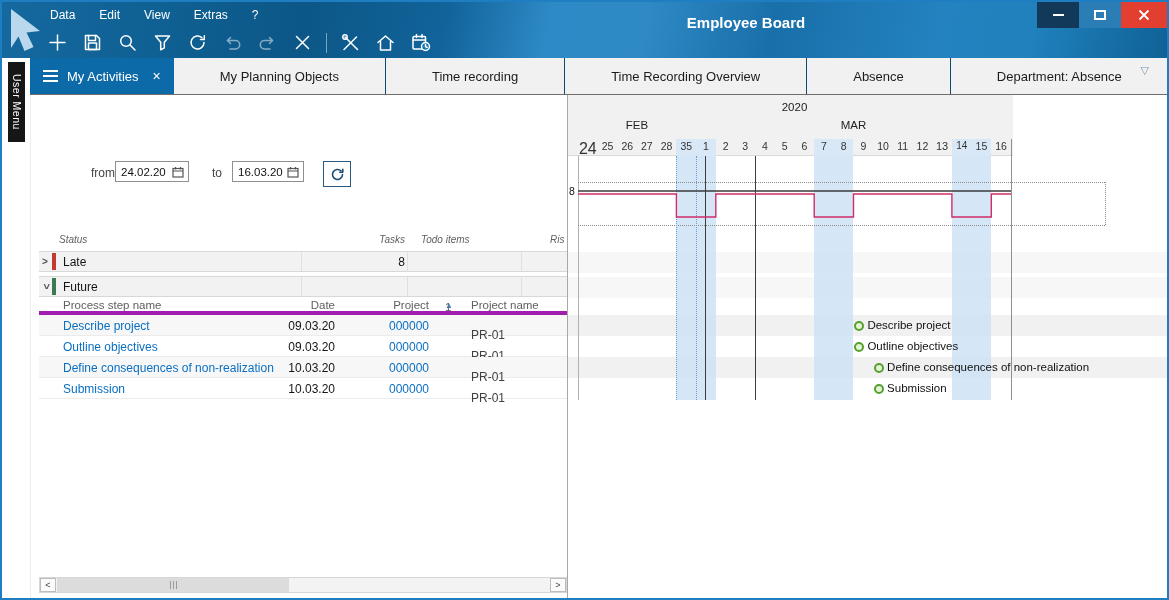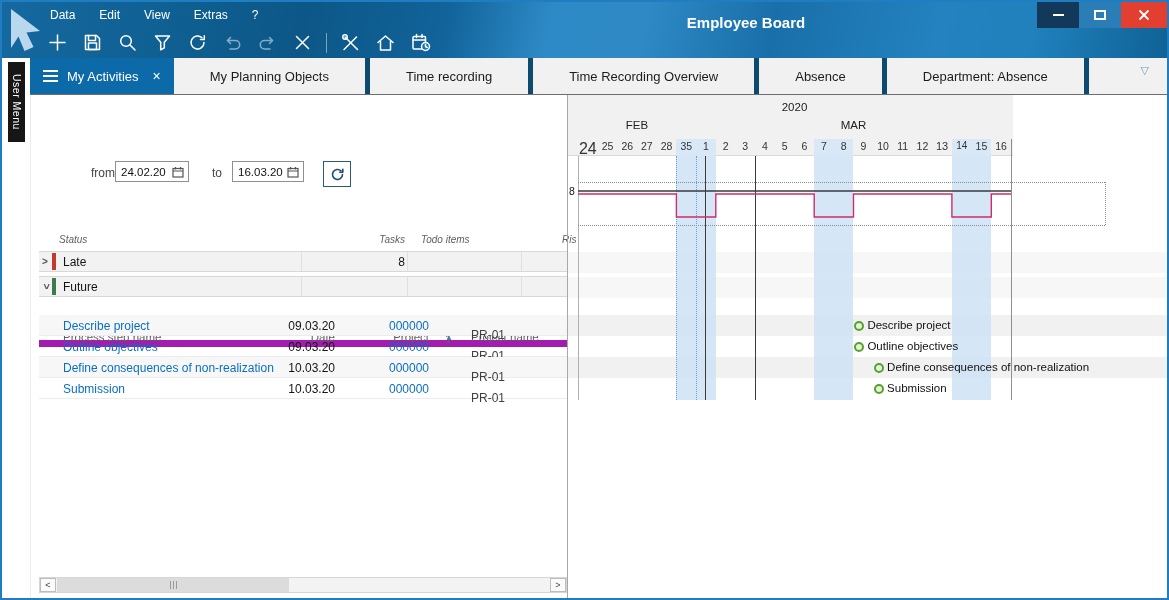--- a/index.html
+++ b/index.html
@@ -22,21 +22,21 @@
   .maxrect { width:12px; height:10px; border:2px solid #fff; }
   .toolbar { position:absolute; left:44px; top:29px; display:flex; align-items:center; gap:12px; }
   .tbtn { width:23px; height:23px; display:flex; align-items:center; justify-content:center; }
   .tbtn svg { width:23px; height:23px; stroke:#fff; fill:none; stroke-width:1.5; stroke-linecap:round; stroke-linejoin:round; }
   .tbtn.dim { opacity:.5; }
   .tb-sep { width:1px; height:20px; background:rgba(255,255,255,.45); }
   .closeicon { width:12px; height:12px; stroke:#fff; stroke-width:1.8; }
 
   
   .tabbar { position:absolute; left:28px; top:56px; right:0; height:37px; background:#f1f1f1; border-bottom:1px solid #6e6e6e; display:flex; align-items:stretch; }
-  .tab { display:flex; align-items:center; font-size:13px; color:#1c1c1c; padding:0 36px; border-right:5px solid #0c4a6e; white-space:nowrap; }
+  .tab { display:flex; align-items:center; font-size:13px; color:#1c1c1c; padding:0 46px; border-right:1px solid #0c4a6e; white-space:nowrap; }
   .tab.active { background:#0d6aa8; color:#fff; padding:0 13px; gap:9px; border-right:none; }
   .tab-close { font-size:14px; margin-left:5px; line-height:1; }
   .hamb { width:15px; height:12px; }
   .hamb rect { fill:#fff; }
   .tab-dd { position:absolute; right:18px; top:6px; font-size:11px; color:#7695ac; }
 
   
   .userstrip { position:absolute; left:0; top:56px; width:28px; bottom:0; background:#fff; }
   .user-menu-tab { position:absolute; left:6px; top:4px; width:17px; height:80px; background:#161616; color:#fff;
     writing-mode:vertical-rl; font-size:10.5px; letter-spacing:.5px; display:flex; align-items:center; justify-content:center; }
@@ -56,33 +56,33 @@
     display:flex; align-items:center; justify-content:center; }
   .refresh-btn svg { width:17px; height:17px; stroke:#1f4e74; fill:none; stroke-width:1.6; stroke-linecap:round; stroke-linejoin:round; }
 
   
   .ttable { position:absolute; left:8px; top:137px; width:529px; height:172px; }
   .t-header { position:absolute; left:0; top:0; width:100%; height:18px; }
   .t-header span { position:absolute; top:2px; font-size:10px; color:#606060; white-space:nowrap;font-style:italic; }
   .h-status { left:20px; }
   .h-tasks  { left:266px; width:100px; text-align:right; }
   .h-todo   { left:382px; }
-  .h-risks  { left:523px; width:18px; overflow:hidden; }
+  .h-risks  { left:511px; width:18px; overflow:hidden; }
 
   .group-row { position:absolute; left:0; width:100%; height:21px; background:#f2f2f2; border-top:1px solid #d8d8d8; border-bottom:1px solid #d8d8d8; }
   .group-late { top:19px; } .group-future { top:44px; }
   .chev { position:absolute; left:3px; top:4px; font-size:10px; color:#555; font-weight:bold; }
   .chev.exp { left:5px; transform:rotate(90deg); }
   .sbar { position:absolute; left:13px; top:1px; width:4px; height:17px; }
   .g-name { position:absolute; left:24px; top:3px; font-size:12px; color:#141414; }
   .g-tasks { position:absolute; left:266px; top:3px; width:100px; text-align:right; font-size:12px; color:#141414; }
   .colsep { position:absolute; top:0; width:1px; height:100%; background:#e0e0e0; }
   .cs1 { left:262px; } .cs2 { left:368px; } .cs3 { left:482px; }
 
-  .sub-header { position:absolute; left:0; top:65px; width:100%; height:18px; border-bottom:7px solid #a21caf;margin-top:32px; }
+  .sub-header { position:absolute; left:0; top:65px; width:100%; height:18px; border-bottom:4px solid #a21caf; }
   .sub-header span { position:absolute; top:2px; font-size:11.5px; color:#606060; white-space:nowrap; }
   .sh-name { left:24px; } .sh-date { left:210px; width:86px; text-align:right; }
   .sh-project { left:300px; width:90px; text-align:right; }
   .sh-sort { left:406px; font-size:9.5px; color:#555; }
   .sh-sort .tri { font-size:8px; color:#4a7ab0; }
   .sh-pname { left:432px; }
 
   .data-row { position:absolute; left:0; width:100%; height:21px; border-bottom:1px solid #ececec; font-size:12px; }
   .data-row.striped { background:#f7f7f7; }
   .r0 { top:83px; } .r1 { top:104px; } .r2 { top:125px; } .r3 { top:146px; }

